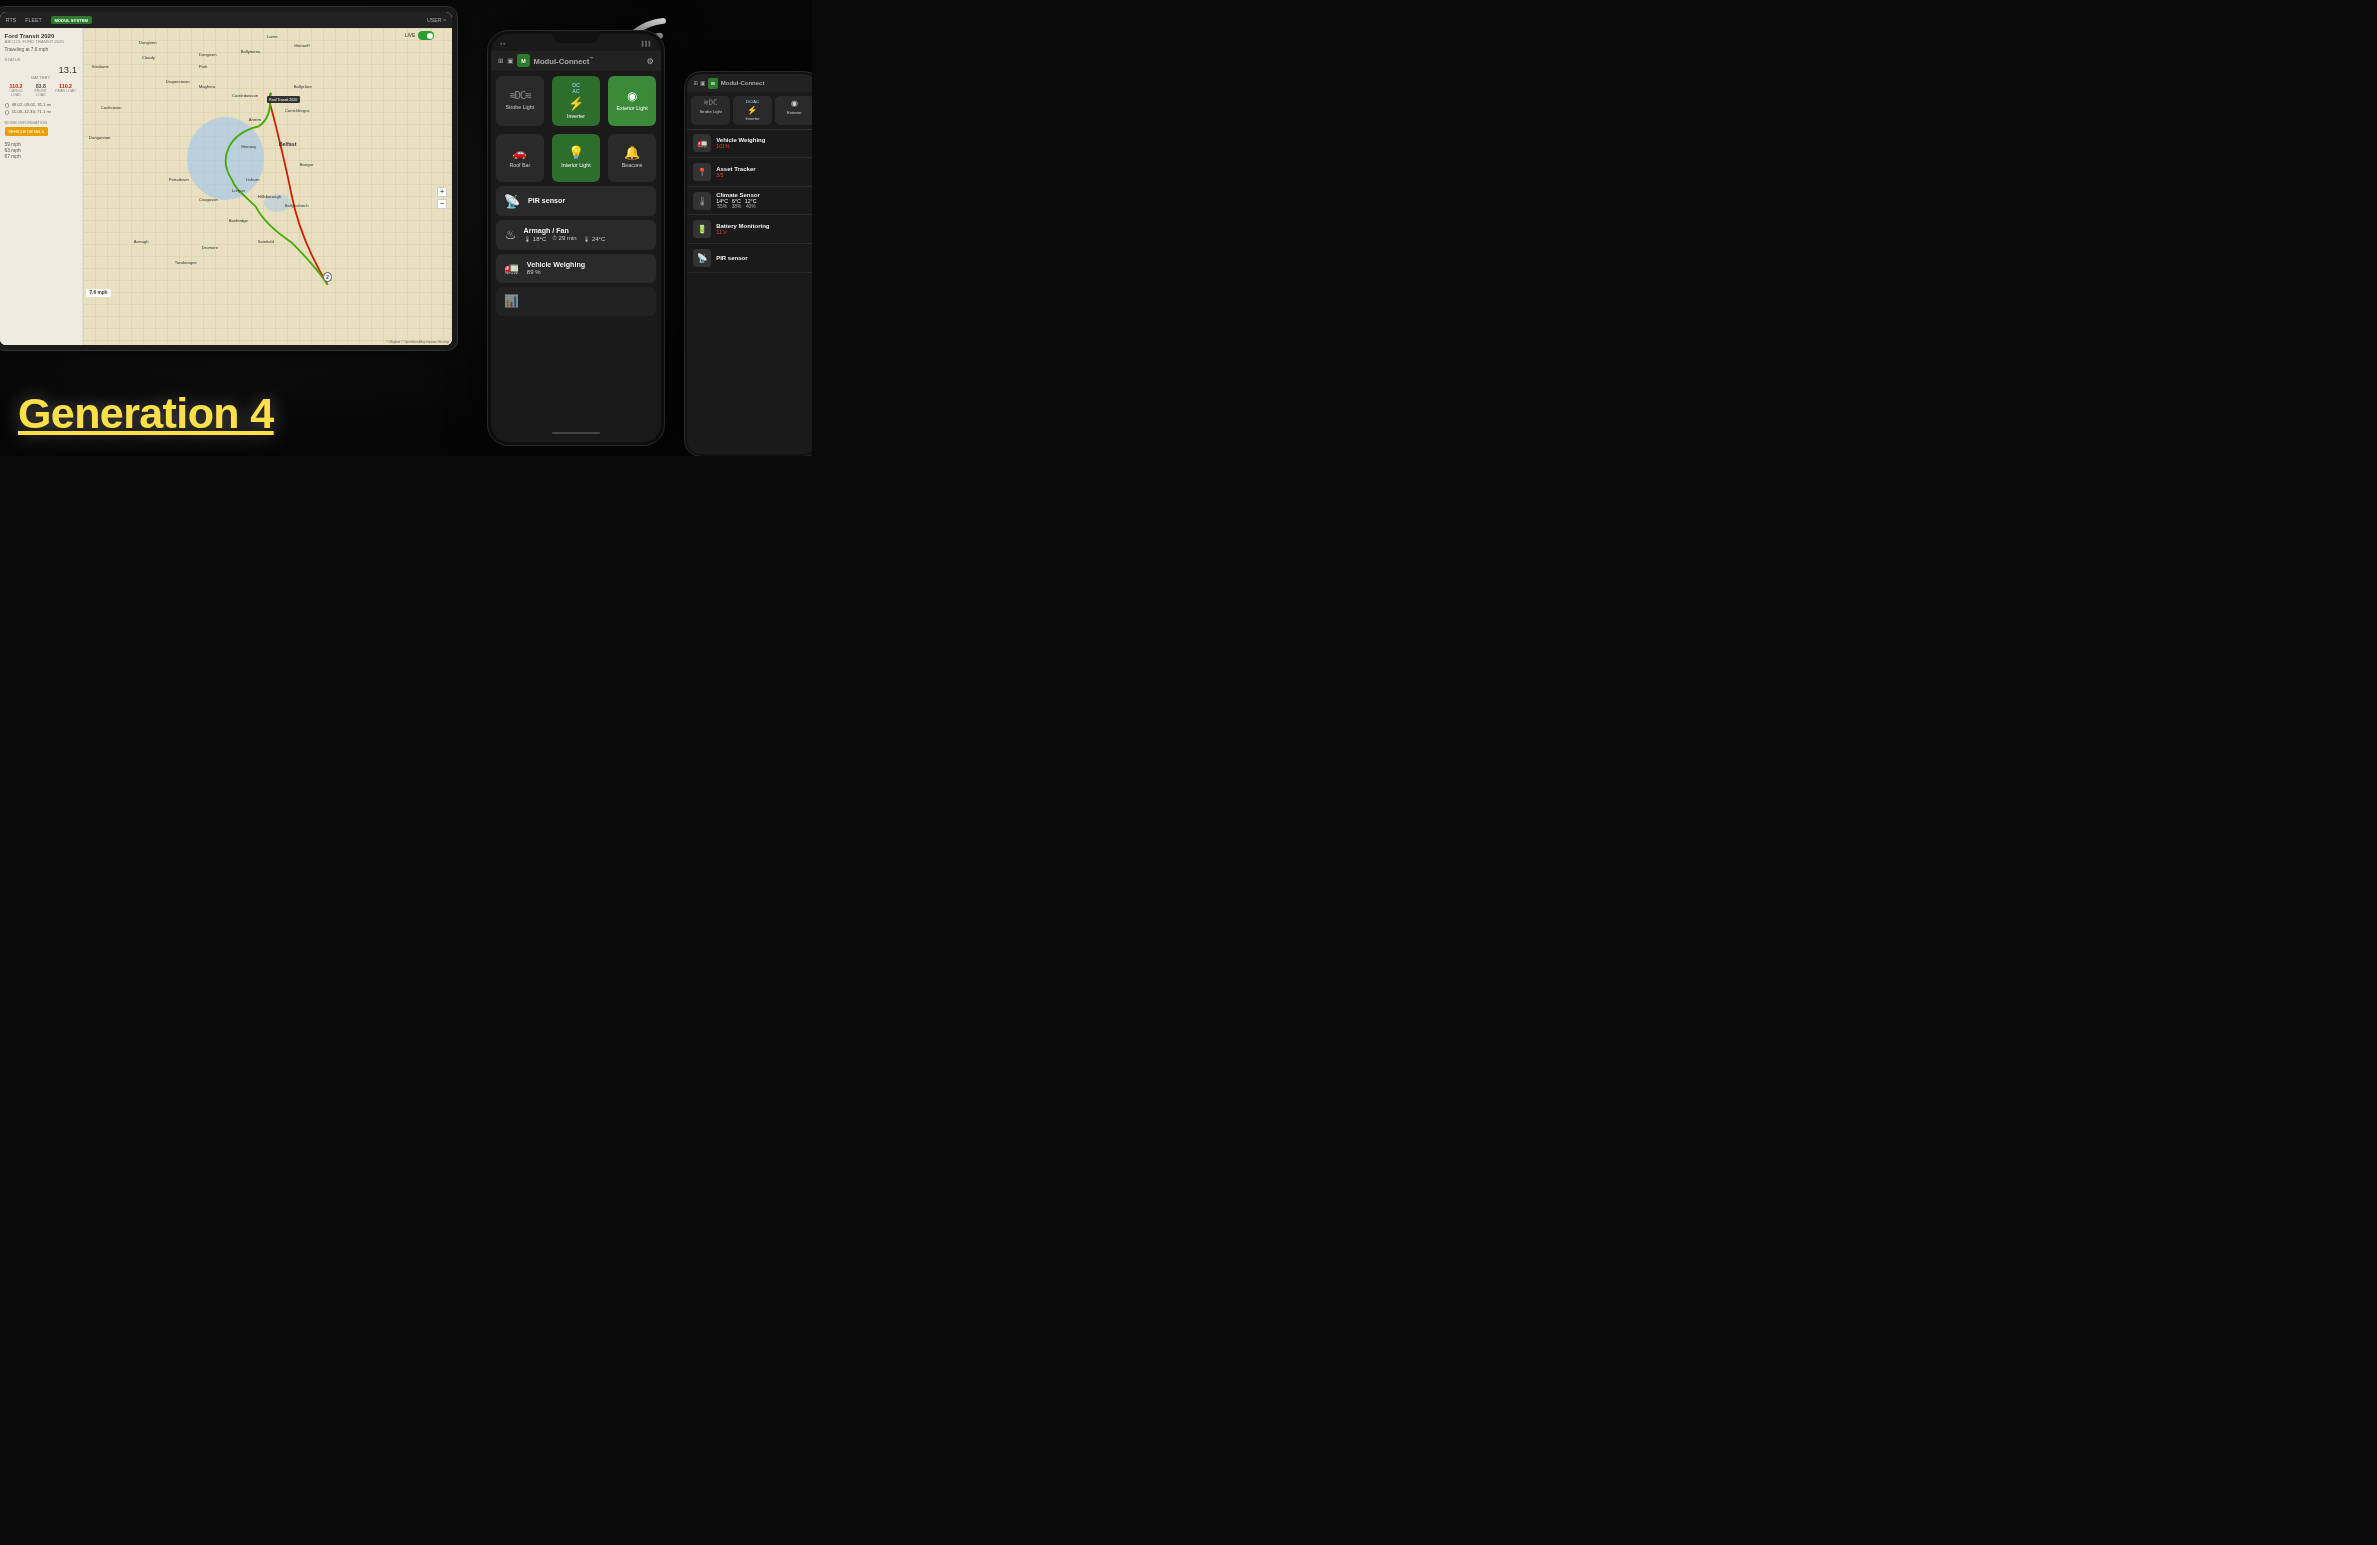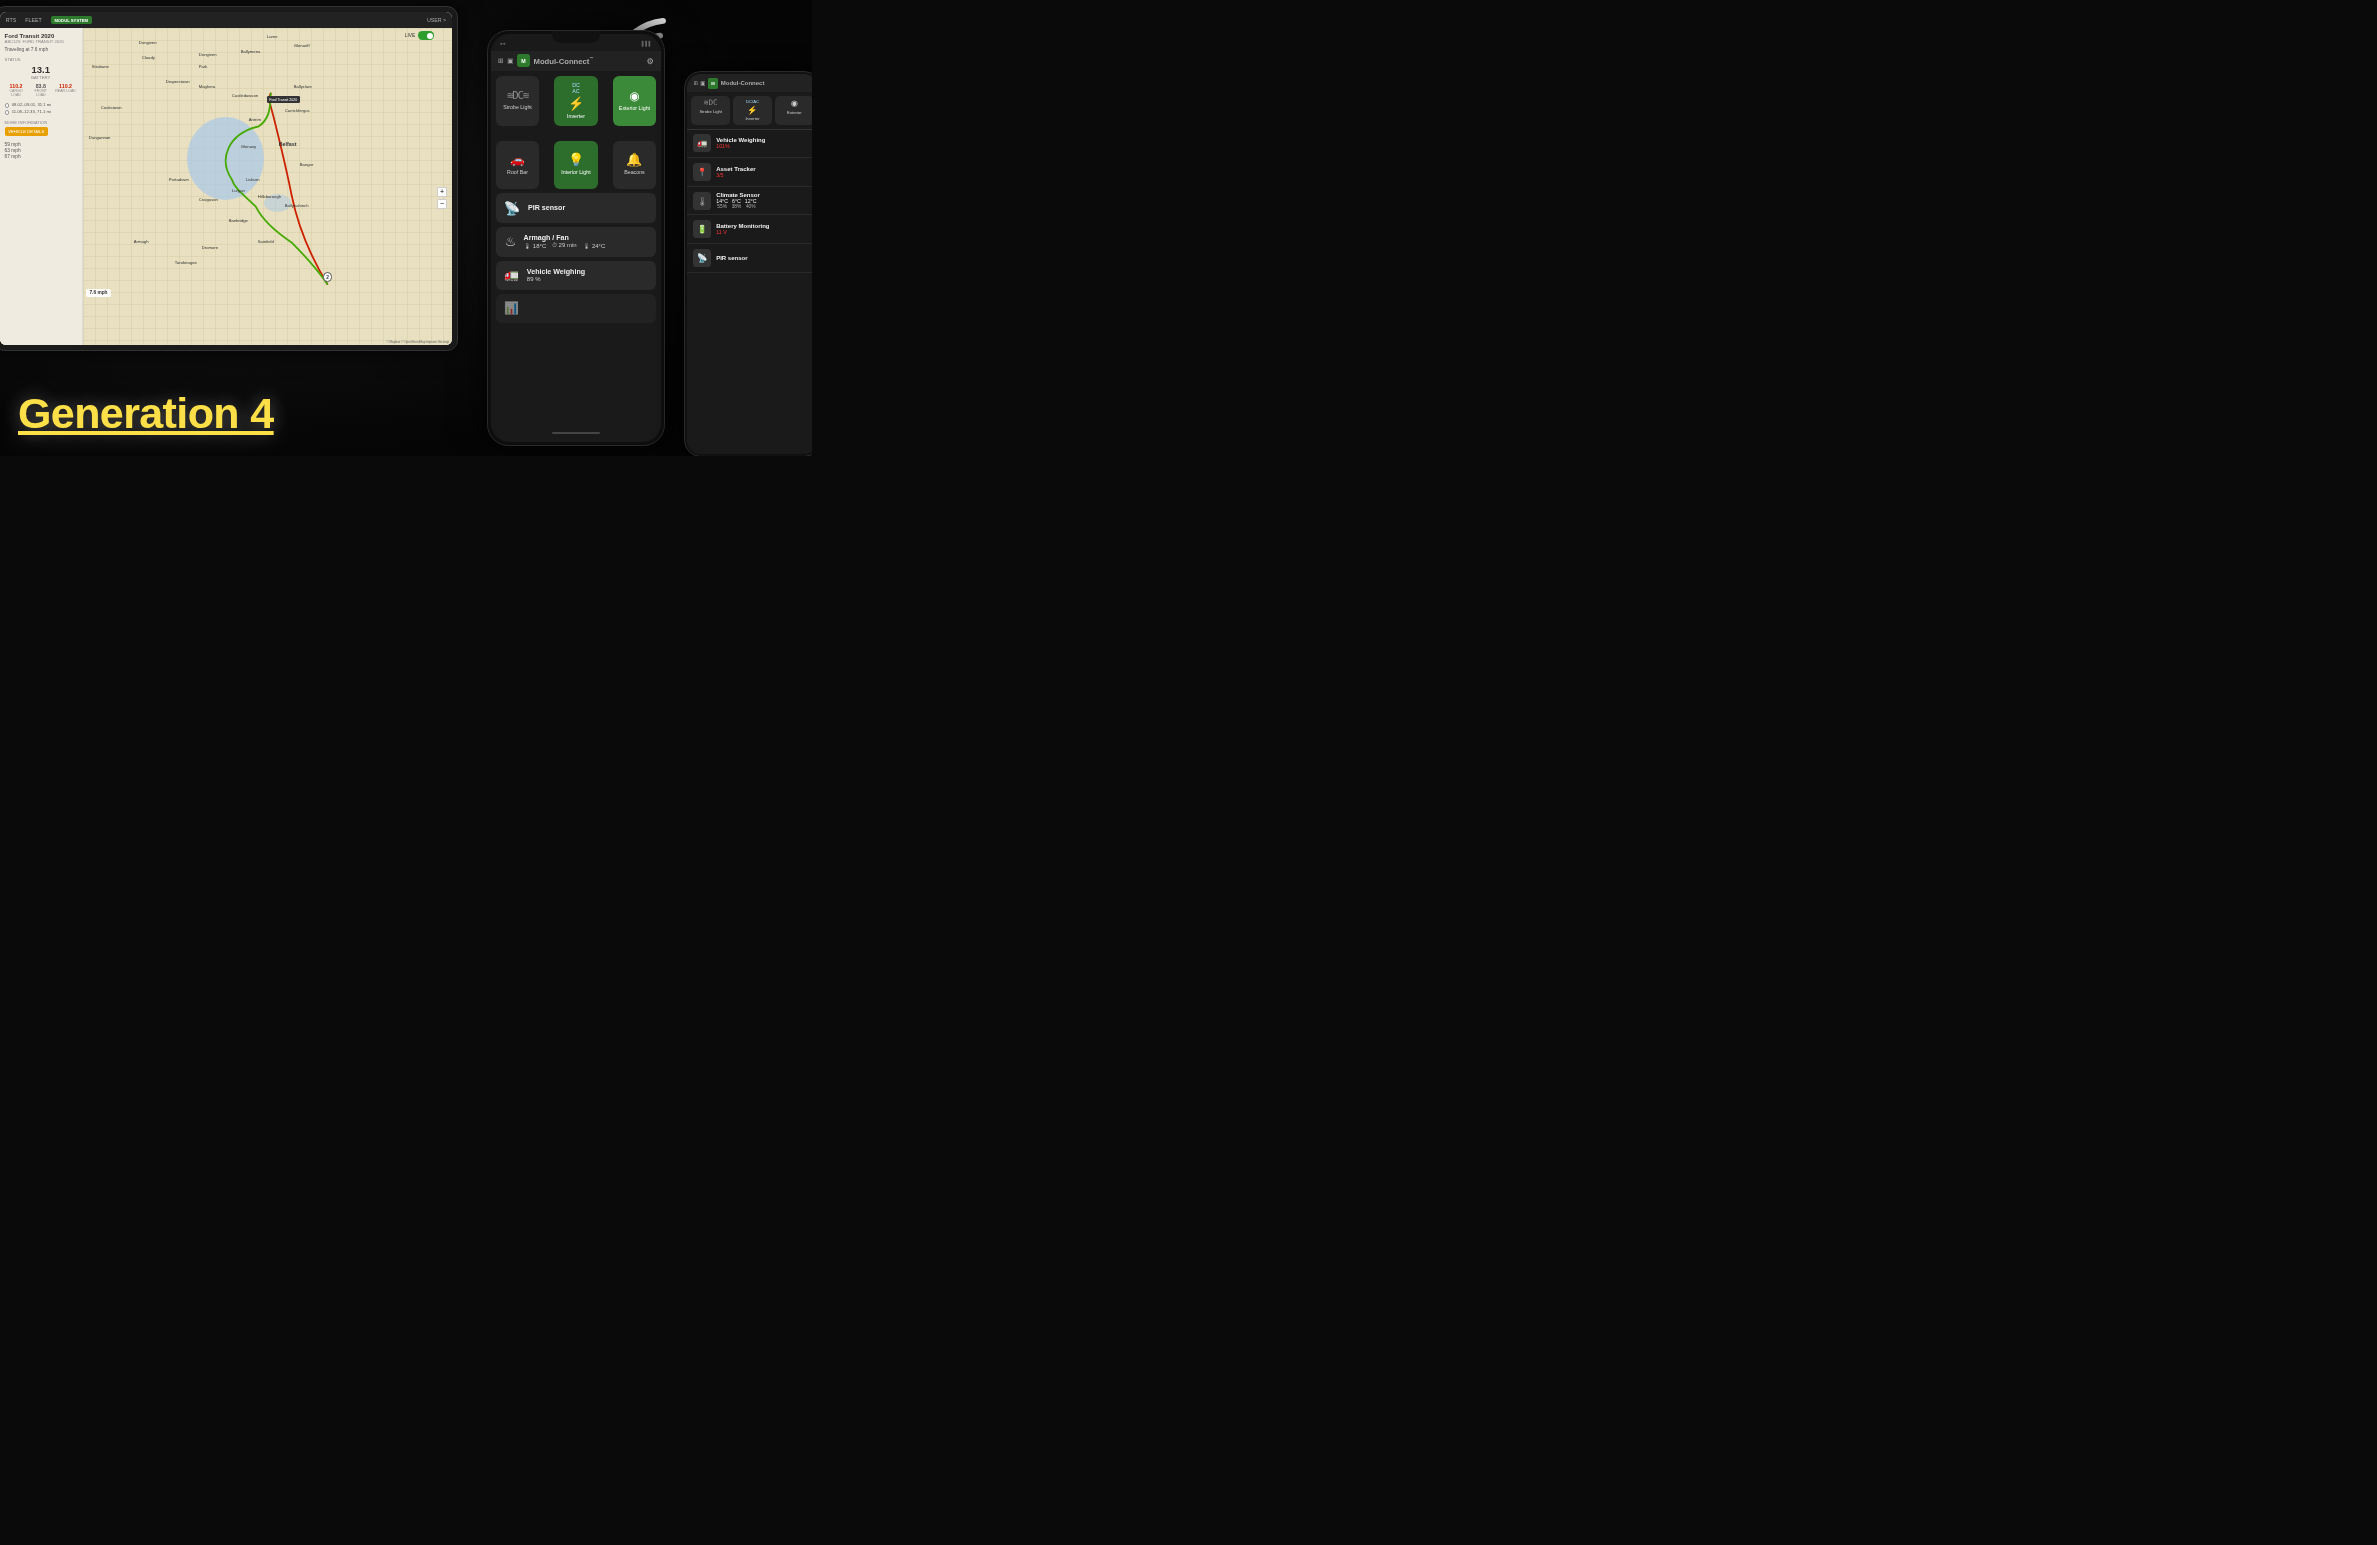--- a/index.html
+++ b/index.html
@@ -99,23 +99,23 @@
       margin-bottom: 4.8px;
     }
     .sidebar-status-label {
       font-size: 4.2px;
       color: #888;
       text-transform: uppercase;
       margin-bottom: 1.8px;
     }
     .sidebar-battery {
       font-size: 9.5px;
-      font-weight: bold;
+      font-weight: normal;
       color: #333;
-      text-align: center;
+      text-align: right;
     }
     .sidebar-battery-label {
       font-size: 4.2px;
       color: #888;
       text-align: center;
       margin-bottom: 3.6px;
     }
     .sidebar-loads {
       display: flex;
       gap: 1.8px;
@@ -360,21 +360,21 @@
     }
     .phone-content {
       flex: 1;
       padding: 4.8px;
       overflow-y: auto;
       background: #1a1a1a;
     }
     .phone-grid {
       display: grid;
       grid-template-columns: 1fr 1fr 1fr;
-      gap: 15px;
+      gap: 8px;
       margin-bottom: 4.8px;
     }
     .grid-cell {
       background: #2a2a2a;
       border-radius: 6px;
       padding: 6px 4.8px;
       display: flex;
       flex-direction: column;
       align-items: center;
       justify-content: center;

